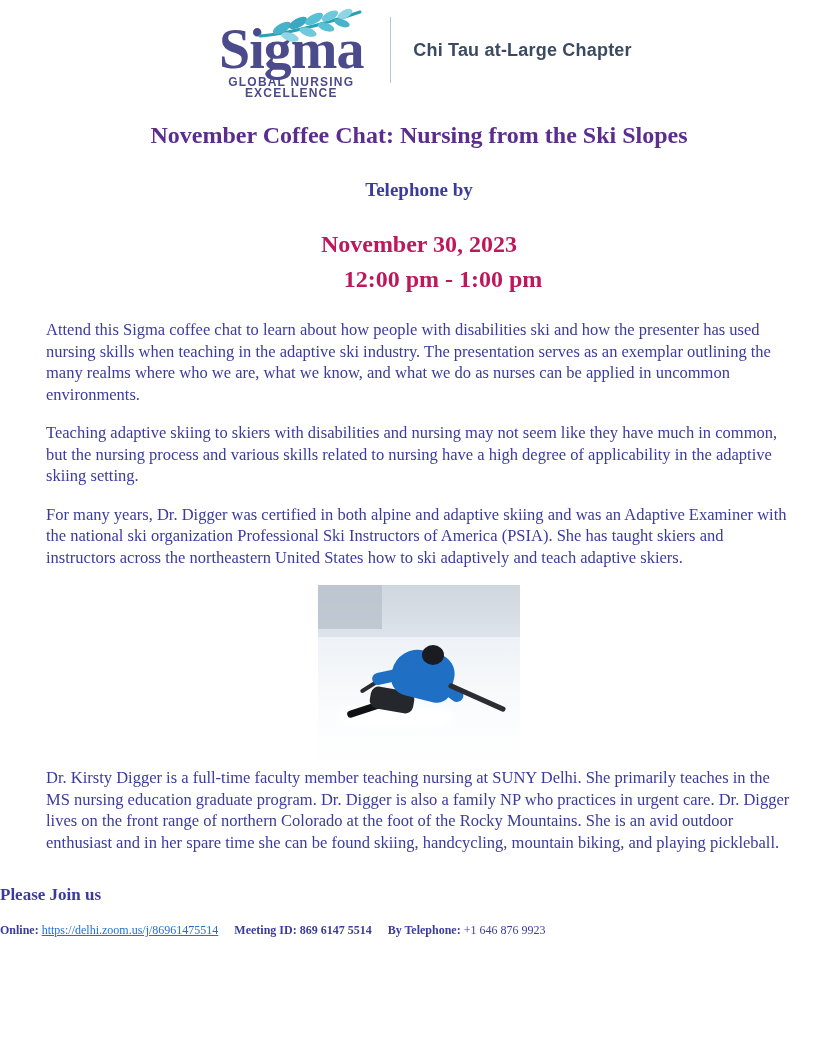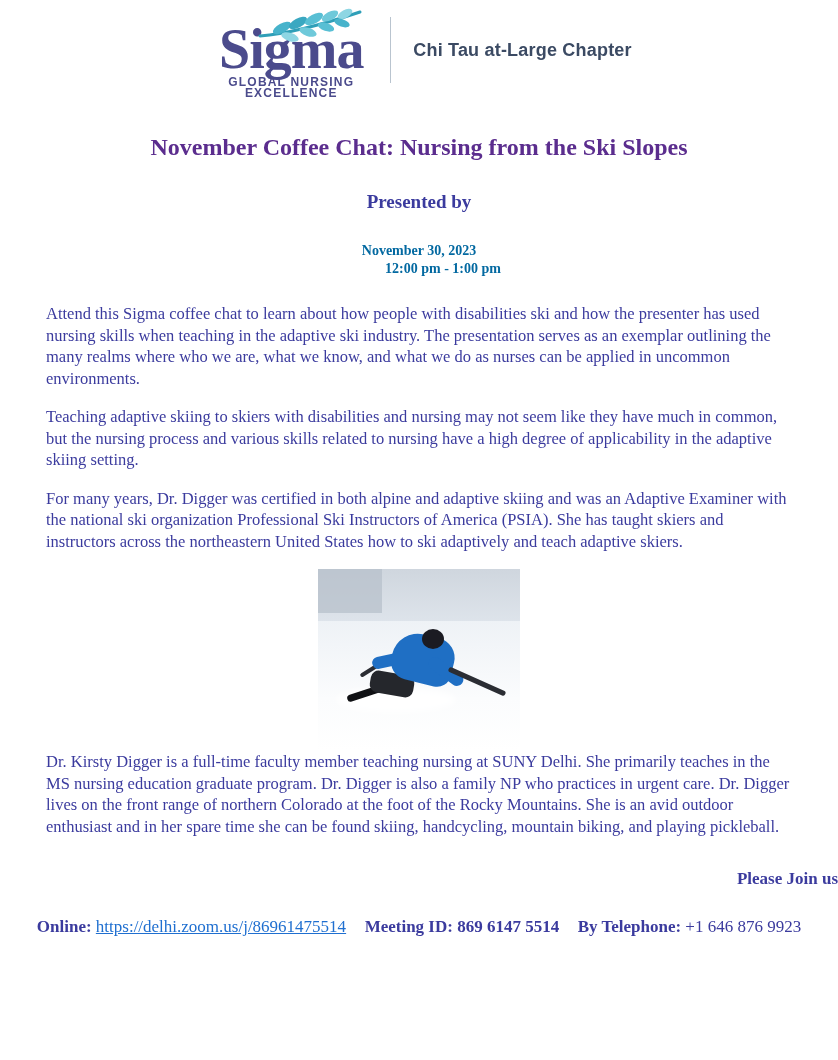--- a/index.html
+++ b/index.html
@@ -83,43 +83,43 @@
     letter-spacing: 0.2px;
   }
 
   
   .event-title {
     text-align: center;
     font-family: "Liberation Serif", serif;
     font-weight: bold;
     font-size: 24px;
     color: #5b2d8e;
-    margin-top: 42px;
+    margin-top: 30px;
   }
   .presented-by,
   .presenter {
     text-align: center;
     font-family: "Liberation Serif", serif;
     font-weight: bold;
     font-size: 19px;
     color: #3b3b9e;
   }
   .presented-by { margin-top: 30px; }
   .presenter { margin-top: 3px; }
 
   .date-line,
   .time-line {
     text-align: center;
     font-family: "Liberation Serif", serif;
     font-weight: bold;
-    font-size: 14px;
-    color: #0369a1;
+    font-size: 24px;
+    color: #be185d;
   }
   .date-line { margin-top: 30px; }
-  .time-line { margin-top: 2px; padding-left: 48px; }
+  .time-line { margin-top: 8px; padding-left: 48px; }
 
   
   .body-wrap {
     padding: 0 46px 0 46px;
     margin-top: 26px;
   }
   .para {
     font-family: "Liberation Serif", serif;
     font-size: 16.5px;
     line-height: 21.5px;
@@ -229,32 +229,32 @@
     transform: rotate(-32deg);
   }
 
   
   .bio-wrap {
     padding: 0 46px;
   }
 
   
   .join {
-    text-align: right;
+    text-align: left;
     font-family: "Liberation Serif", serif;
     font-weight: bold;
     font-size: 17px;
     color: #3b3b9e;
     margin-top: 32px;
   }
   .connect-line {
-    margin-top: 28px;
-    text-align: center;
-    font-family: "Liberation Serif", serif;
-    font-size: 17px;
+    margin-top: 18px;
+    text-align: left;
+    font-family: "Liberation Serif", serif;
+    font-size: 12px;
     color: #3b3b9e;
     white-space: nowrap;
   }
   .connect-line .lbl { font-weight: bold; }
   .connect-line a {
     color: #1f6fd0;
     text-decoration: underline;
   }
   .sep { display: inline-block; width: 10px; }
 </style>
@@ -285,21 +285,21 @@
       </div>
 
       <div class="divider-vert"></div>
 
       <div class="chapter-name">Chi Tau at-Large Chapter</div>
     </div>
   </div>
 
   <div class="event-title">November Coffee Chat: Nursing from the Ski Slopes</div>
 
-  <div class="presented-by">Presented by</div>
+  <div class="presented-by">Telephone by</div>
 
   <div class="date-line">November 30, 2023</div>
   <div class="time-line">12:00 pm - 1:00 pm</div>
 
   <div class="body-wrap">
     <p class="para">Attend this Sigma coffee chat to learn about how people with disabilities ski and how the presenter has used nursing skills when teaching in the adaptive ski industry. The presentation serves as an exemplar outlining the many realms where who we are, what we know, and what we do as nurses can be applied in uncommon environments.</p>
     <p class="para">Teaching adaptive skiing to skiers with disabilities and nursing may not seem like they have much in common, but the nursing process and various skills related to nursing have a high degree of applicability in the adaptive skiing setting.</p>
     <p class="para">For many years, Dr. Digger was certified in both alpine and adaptive skiing and was an Adaptive Examiner with the national ski organization Professional Ski Instructors of America (PSIA). She has taught skiers and instructors across the northeastern United States how to ski adaptively and teach adaptive skiers.</p>
   </div>
 

